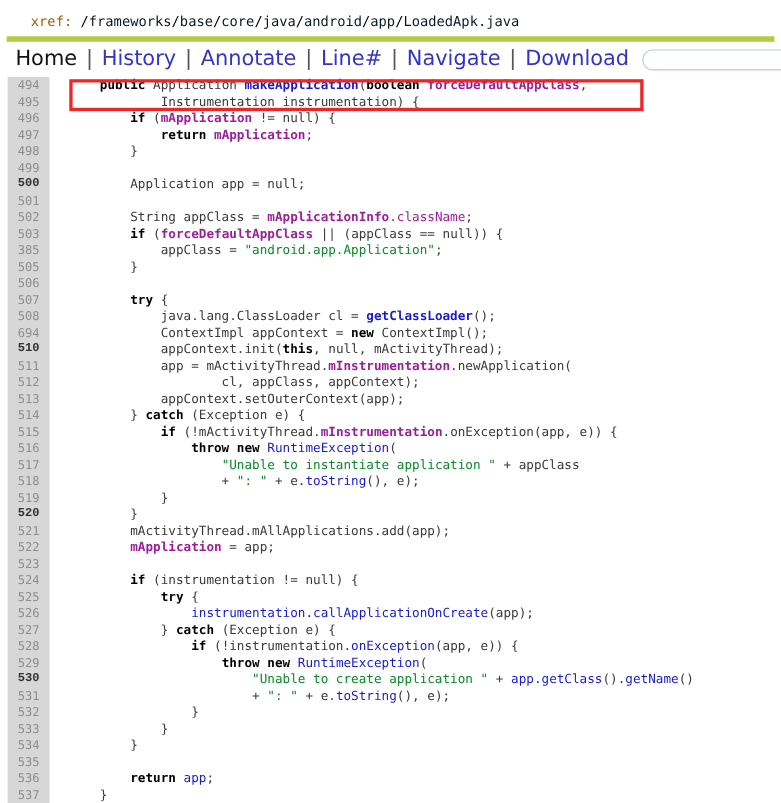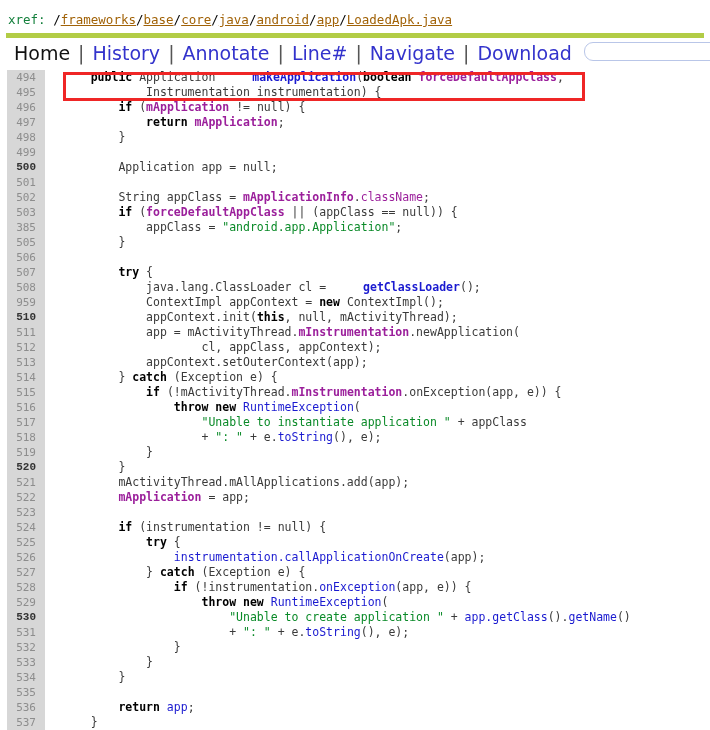--- a/index.html
+++ b/index.html
@@ -15,34 +15,34 @@
   }
 
   
   #xref-path {
     padding: 12px 0 4px 8px;
     font-family: "DejaVu Sans Mono", monospace;
     font-size: 12.5px;
     color: #000;
     white-space: nowrap;
   }
-  #xref-path .xref-label { color: #15803d; }
-  #xref-path .seg { color: #a16207; text-decoration: underline; }
+  #xref-path .xref-label { color: #a16207; margin-left: 20px; }
+  #xref-path .seg { color: #0f172a; }
   #xref-path .sep { color: #000; }
 
   #green-rule {
     height: 5px;
     background: #b2cc46;
     margin: 2px 6px 0 6px;
   }
 
   
   #menubar {
     display: flex;
-    align-items: flex-start;
+    align-items: flex-end;
     padding: 4px 0 6px 6px;
     white-space: nowrap;
   }
   #menubar .mi {
     font-family: "DejaVu Sans", sans-serif;
     font-size: 19px;
     color: #3333cc;
     padding: 0 8px;
     text-decoration: none;
     line-height: 22px;
@@ -104,21 +104,21 @@
     font-size: 11.5px;
     line-height: 15px;
     white-space: pre;
     color: #3a3a3a;
   }
   #codelines .cl { height: 15px; display: block; white-space: pre; }
 
   
   .k  { color: #000000; font-weight: bold; text-align: center; }   
   .t  { color: #3a3a3a; }                      
-  .f  { color: #1a1ad0; font-weight: bold; margin-left: 30px; }   
+  .f  { color: #1a1ad0; font-weight: bold; }   
   .r  { color: #1a1ad0; }                      
   .v  { color: #9b1f9b; font-weight: bold; }   
   .vm { color: #9b1f9b; margin-top: 29px; }                      
   .s  { color: #0a8a28; }                      
 
   
   #red-box {
     position: absolute;
     left: 56px;
     top: 2px;
@@ -154,21 +154,21 @@
       <span class="ln">499</span>
       <span class="ln major">500</span>
       <span class="ln">501</span>
       <span class="ln">502</span>
       <span class="ln">503</span>
       <span class="ln">385</span>
       <span class="ln">505</span>
       <span class="ln">506</span>
       <span class="ln">507</span>
       <span class="ln">508</span>
-      <span class="ln">959</span>
+      <span class="ln">694</span>
       <span class="ln major">510</span>
       <span class="ln">511</span>
       <span class="ln">512</span>
       <span class="ln">513</span>
       <span class="ln">514</span>
       <span class="ln">515</span>
       <span class="ln">516</span>
       <span class="ln">517</span>
       <span class="ln">518</span>
       <span class="ln">519</span>

